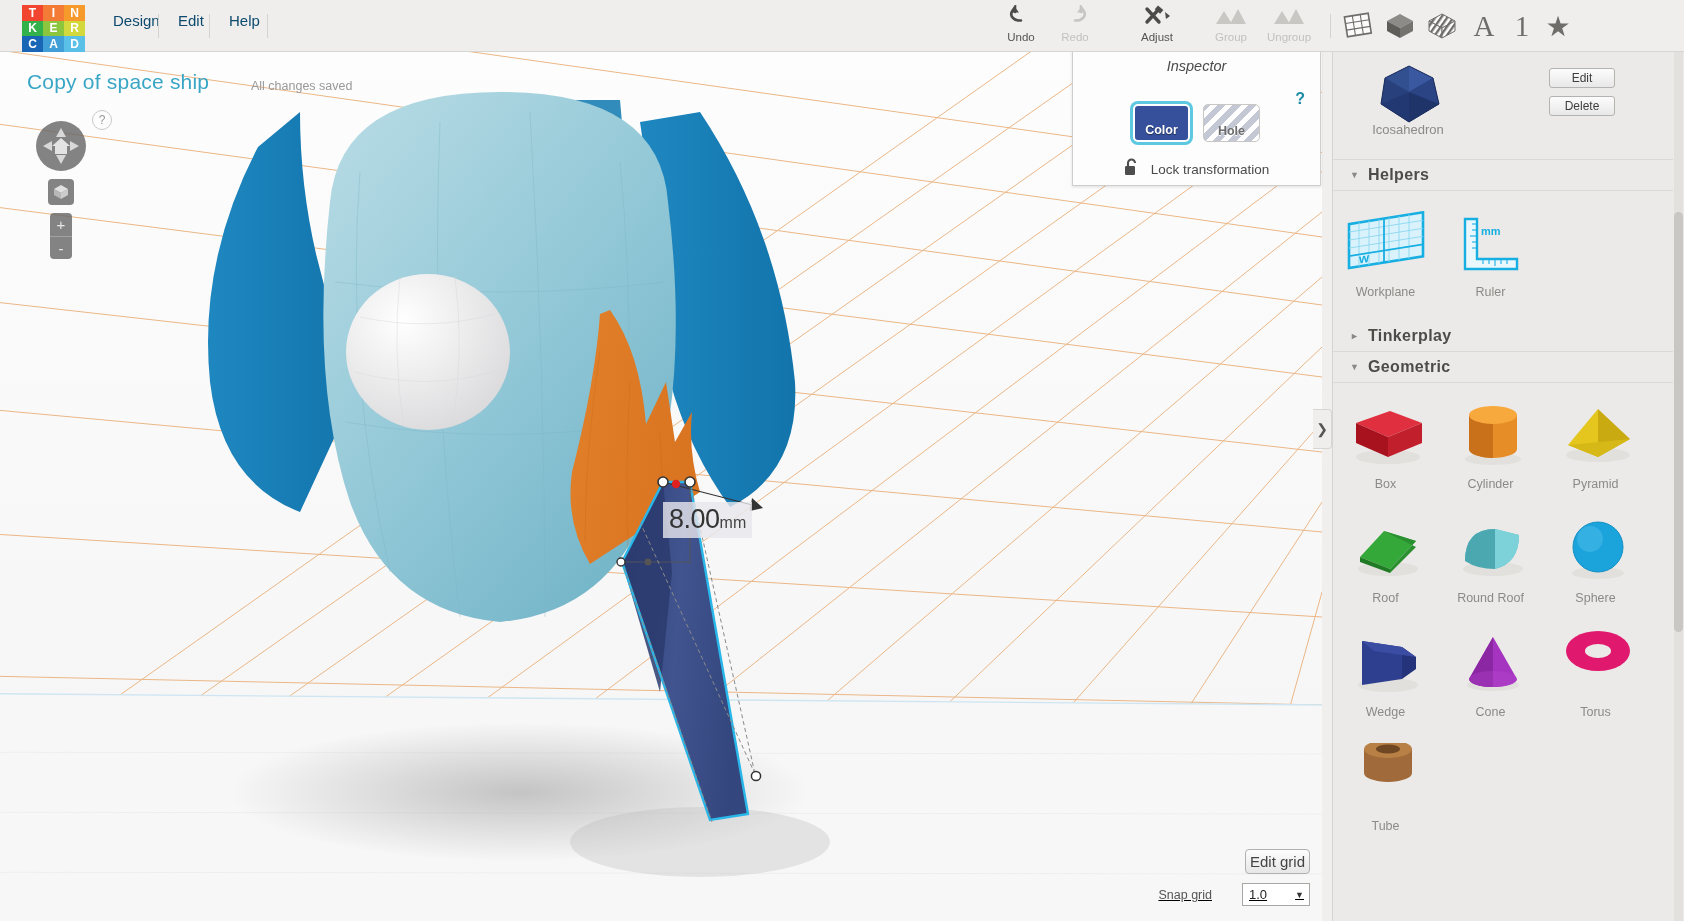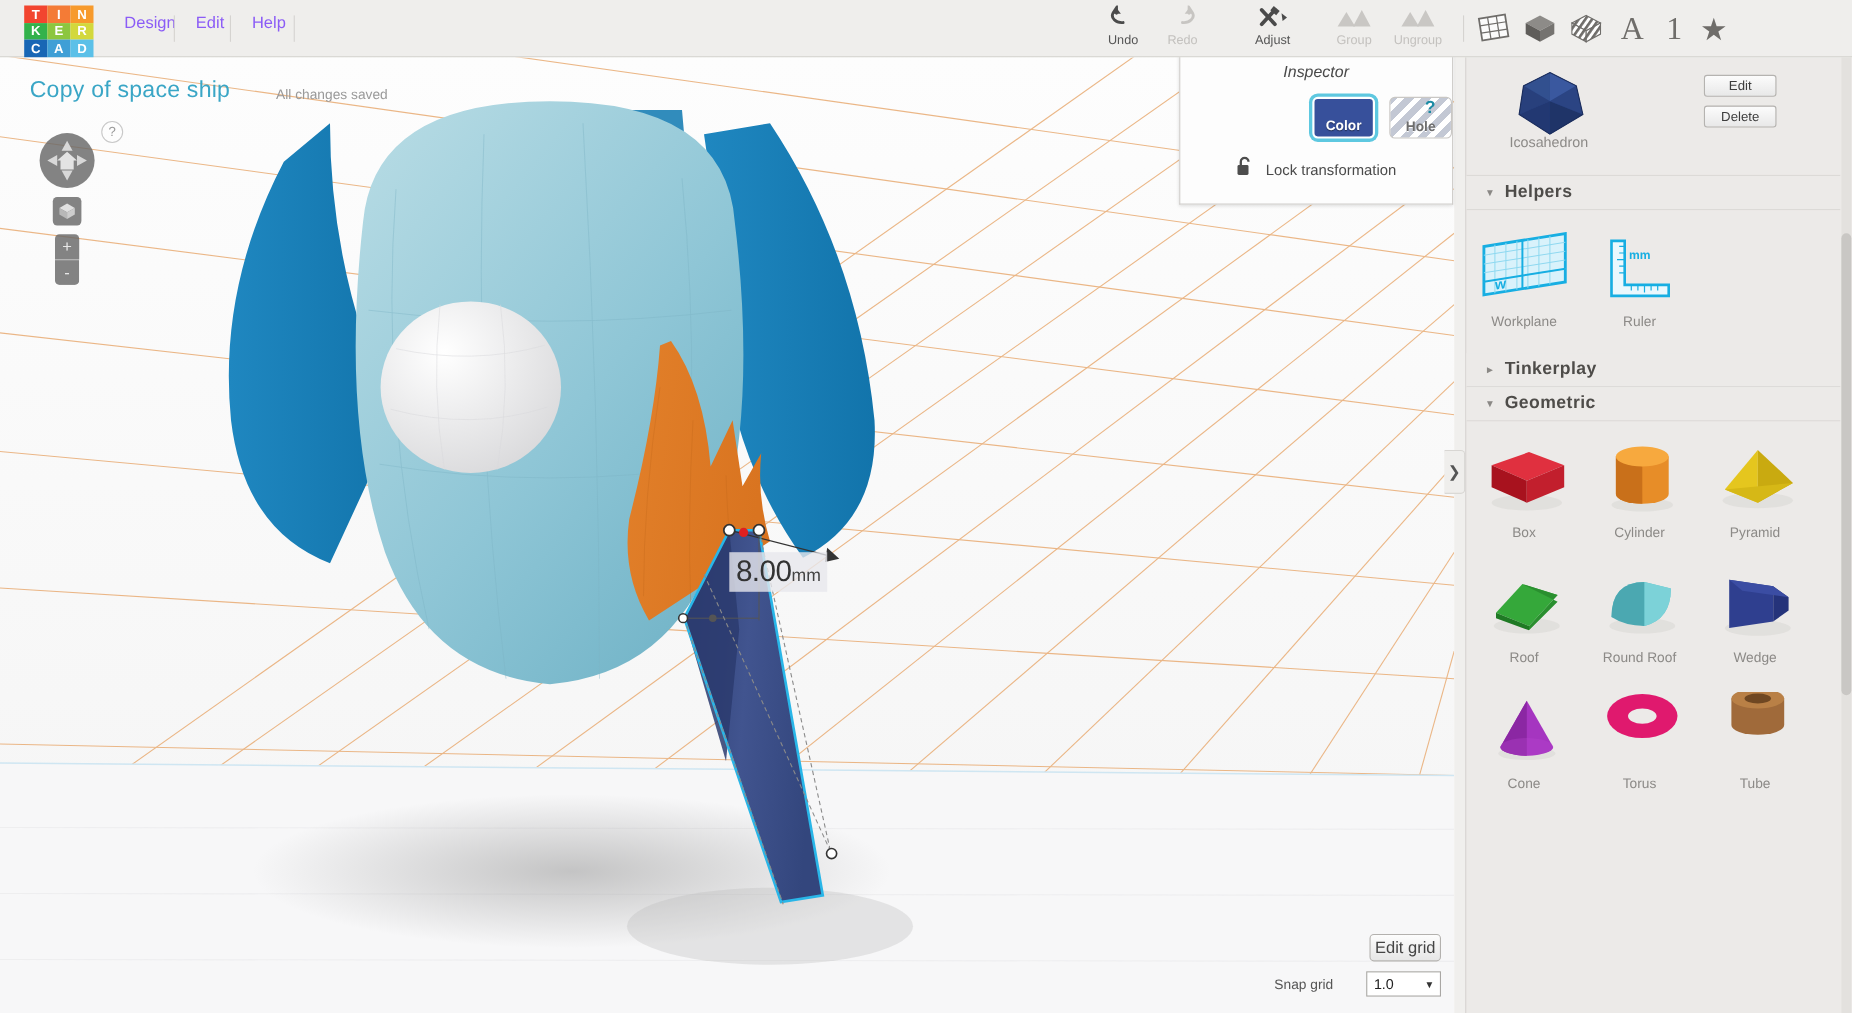--- a/index.html
+++ b/index.html
@@ -28,21 +28,21 @@
   #logo div {
     display: flex; align-items: center; justify-content: center;
     color: #fff; font-weight: bold; font-size: 12px;
     font-family: "Liberation Sans", sans-serif;
     line-height: 1;
   }
 
   .menu-item {
     position: absolute; top: 0; height: 40px;
     display: flex; align-items: center; justify-content: center;
-    color: #8b5cf6; font-size: 15px;
+    color: #0c4a6e; font-size: 15px;
     padding: 0 18px;
     cursor: pointer;
   }
   .menu-sep {
     position: absolute; top: 14px; height: 24px; width: 1px;
     background: #d5d3d0;
   }
 
   .tool-btn {
     position: absolute; top: 4px;
@@ -125,21 +125,21 @@
   
   #editgrid {
     position: absolute; right: 12px; bottom: 47px;
     padding: 3px 4px; font-size: 15px; color: #444;
     background: linear-gradient(#fdfdfd,#e6e6e6);
     border: 1px solid #b3b1ae; border-radius: 4px;
     z-index: 9; cursor: pointer;
   }
   #snapwrap {
     position: absolute; right: 12px; bottom: 15px;
-    display: flex; align-items: center; gap: 7px; z-index: 9;
+    display: flex; align-items: center; gap: 7px; z-index: 9; text-decoration: underline;
   }
   #snaplabel { font-size: 12.5px; color: #555; }
   #snapsel {
     width: 68px; height: 23px;
     background: #fff; border: 1px solid #a9a7a4;
     font-size: 13px; color: #222;
     display: flex; align-items: center; justify-content: space-between;
     padding: 0 5px 0 6px; cursor: pointer; margin-left: 23px;
   }
   #snapsel .cv { }
@@ -163,21 +163,21 @@
     border: 1px solid #d0cecb;
     border-top: none;
     box-shadow: 0 1px 3px rgba(0,0,0,.12);
     z-index: 40;
   }
   #insp-title {
     text-align: center; font-size: 14.5px; color: #4a4a4a;
     margin-top: 13px; font-weight: 500; font-style: italic;
   }
   #insp-swatches {
-    display: flex; justify-content: flex-end; gap: 13px; margin-top: 14px;
+    display: flex; justify-content: center; gap: 13px; margin-top: 30px;
   }
   .swatch {
     width: 57px; height: 38px; border-radius: 5px;
     display: flex; align-items: flex-end; justify-content: center;
     padding-bottom: 3px; cursor: pointer; position: relative;
   }
   .swatch .sl {
     font-size: 12.5px; font-weight: bold; color: #fff;
     text-shadow: 0 1px 1px rgba(0,0,0,.45);
   }
@@ -717,20 +717,31 @@
           <svg width="84" height="66" viewBox="0 0 84 66">
             <ellipse cx="44" cy="54" rx="30" ry="7" fill="#d9d7d4" opacity="0.55"></ellipse>
             <path d="M16 46 Q16 14 46 14 L70 20 Q70 48 46 54 Z" fill="#64c4cb"></path>
             <path d="M16 46 Q16 14 46 14 L46 54 Q28 54 16 46 Z" fill="#4ba8b1"></path>
             <path d="M46 14 L70 20 Q70 48 46 54 Z" fill="#7cd2d8"></path>
           </svg>
         </span>
         <span class="nm">Round Roof</span>
       </div>
 
+      <div class="rp-item">
+        <span class="th">
+          <svg width="84" height="66" viewBox="0 0 84 66">
+            <ellipse cx="44" cy="58" rx="26" ry="6" fill="#d9d7d4" opacity="0.55"></ellipse>
+            <circle cx="44" cy="32" r="25" fill="#1ba3dc"></circle>
+            <circle cx="36" cy="24" r="13" fill="#49bbe8" opacity="0.55"></circle>
+            <path d="M19 32 a25 25 0 0 0 50 0 a25 25 0 0 0 -50 0" fill="none" stroke="#1590c4" stroke-width="1"></path>
+          </svg>
+        </span>
+        <span class="nm">Sphere</span>
+      </div>
 
       <div class="rp-item">
         <span class="th">
           <svg width="84" height="66" viewBox="0 0 84 66">
             <ellipse cx="44" cy="56" rx="30" ry="7" fill="#d9d7d4" opacity="0.55"></ellipse>
             <path d="M18 12 L58 18 L58 50 L18 56 Z" fill="#2f3f8f"></path>
             <path d="M58 18 L72 28 L72 40 L58 50 Z" fill="#25337a"></path>
             <path d="M18 12 L58 18 L72 28 L30 22 Z" fill="#3b4da3"></path>
           </svg>
         </span>

